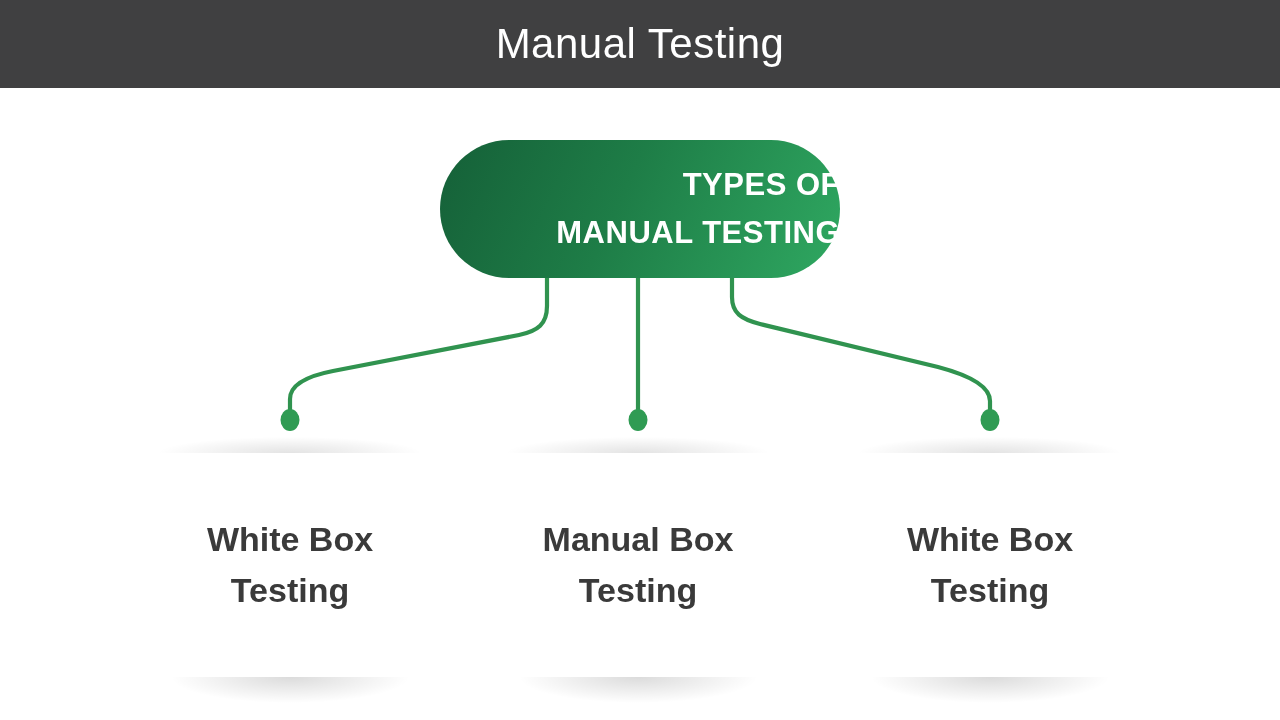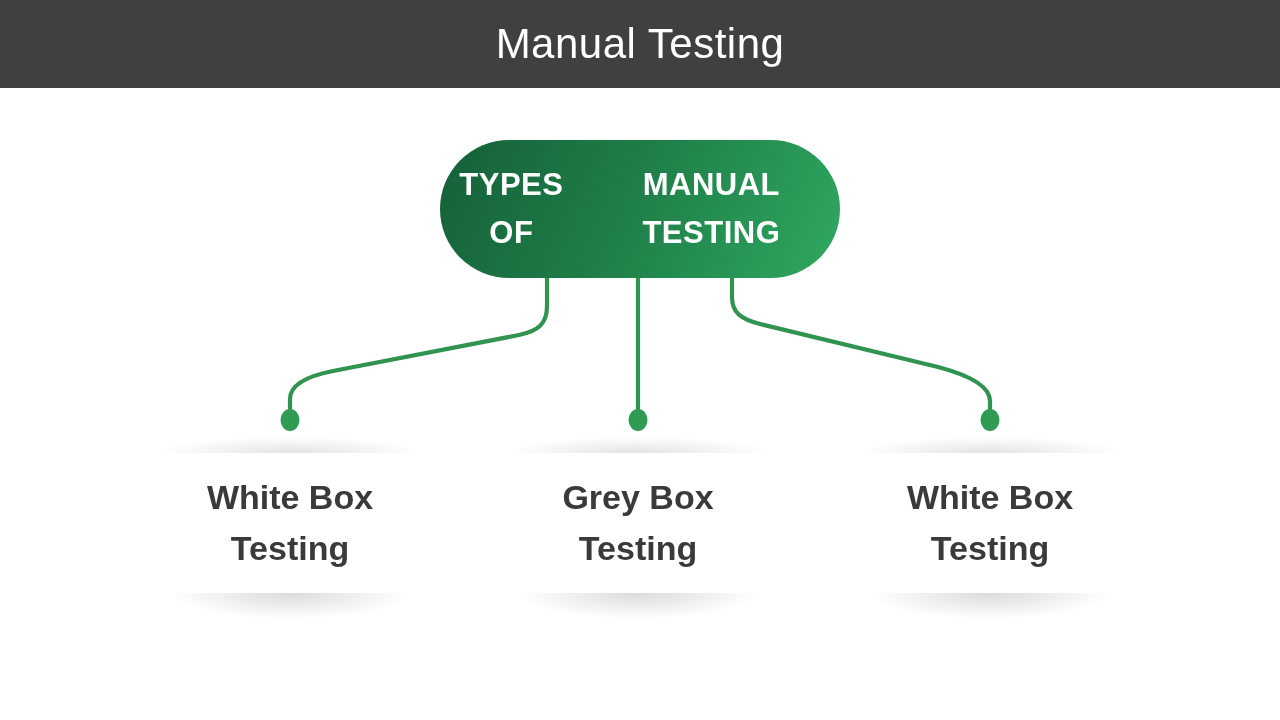--- a/index.html
+++ b/index.html
@@ -31,21 +31,22 @@
   }
 
   
   .root-pill {
     position: absolute;
     left: 440px; top: 140px;
     width: 400px; height: 138px;
     border-radius: 69px;
     background: linear-gradient(115deg, #156038 0%, #1e7d47 45%, #2fa861 100%);
     display: flex;
-    align-items: center;
+    flex-direction: column;
+    align-items: flex-end;
     justify-content: center;
     text-align: center;
   }
   .root-pill-line {
     color: #ffffff;
     font-size: 31px;
     font-weight: bold;
     letter-spacing: 0.5px;
     line-height: 48px;
   }
@@ -56,21 +57,21 @@
     left: 0; top: 0;
     width: 1280px; height: 720px;
     pointer-events: none;
   }
 
   
   .card {
     position: absolute;
     top: 453px;
     width: 272px;
-    height: 140px;
+    height: 224px;
     background: #ffffff;
     display: flex;
     align-items: center;
     justify-content: center;
     text-align: center;
   }
   .card-white { left: 154px; }
   .card-black { left: 502px; }
   .card-grey  { left: 854px; }
 
@@ -119,17 +120,17 @@
 
 <div class="root-pill">
   <div class="root-pill-line">TYPES OF</div>
   <div class="root-pill-line">MANUAL TESTING</div>
 </div>
 
 <div class="card card-white">
   <div class="card-label">White Box Testing</div>
 </div>
 <div class="card card-black">
-  <div class="card-label">Grey Box Testing</div>
+  <div class="card-label">Manual Box Testing</div>
 </div>
 <div class="card card-grey">
   <div class="card-label">White Box Testing</div>
 </div>
 
 </body></html>

